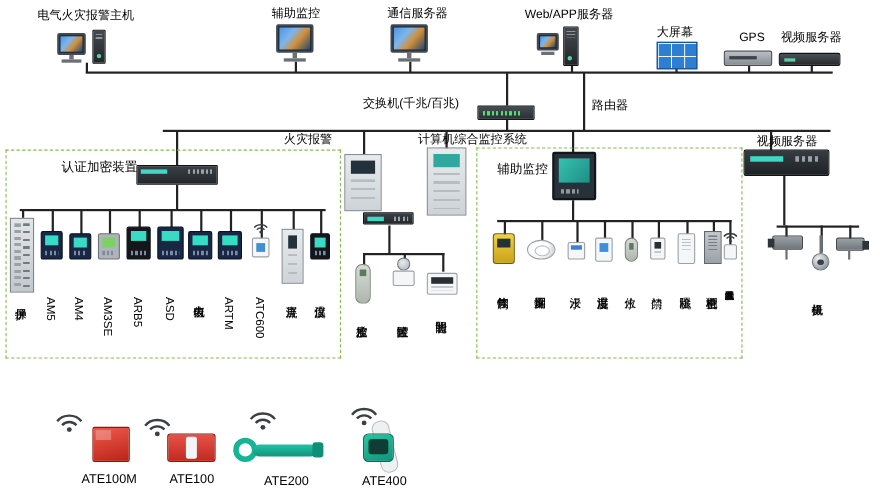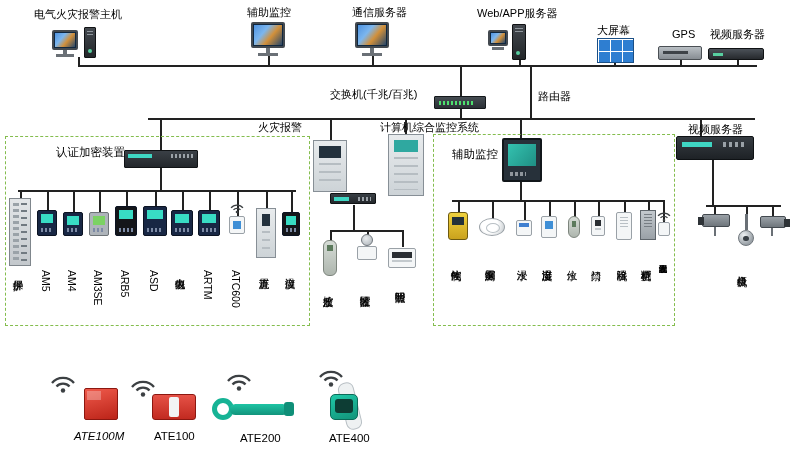--- a/index.html
+++ b/index.html
@@ -281,21 +281,21 @@
   <div class="vlbl" style="left:737px;top:268px;">摄像机</div>
 
   <div class="ic" style="left:50px;top:374px;width:26px;height:20px;">
     <svg width="26" height="20" viewBox="0 0 26 20">
         <path d="M2 9 A 13 11 0 0 1 24 9" fill="none" stroke="#3c4043" stroke-width="2.2"></path>
         <path d="M6.5 12.5 A 8 7 0 0 1 19.5 12.5" fill="none" stroke="#3c4043" stroke-width="2.2"></path>
         <circle cx="13" cy="16.5" r="2.2" fill="#3c4043"></circle>
       </svg>
   </div>
   <div class="ic cube3d" style="left:84px;top:388px;width:34px;height:32px;"></div>
-  <div class="lbl big" style="left:74px;top:430px;font-style:italic;">ATE100M</div>
+  <div class="lbl big" style="left:74px;top:430px;">ATE100M</div>
 
   <div class="ic" style="left:130px;top:378px;width:26px;height:20px;">
     <svg width="26" height="20" viewBox="0 0 26 20">
         <path d="M2 9 A 13 11 0 0 1 24 9" fill="none" stroke="#3c4043" stroke-width="2.2"></path>
         <path d="M6.5 12.5 A 8 7 0 0 1 19.5 12.5" fill="none" stroke="#3c4043" stroke-width="2.2"></path>
         <circle cx="13" cy="16.5" r="2.2" fill="#3c4043"></circle>
       </svg>
   </div>
   <div class="ic ate100" style="left:152px;top:394px;width:44px;height:26px;"></div>
   <div class="lbl big" style="left:154px;top:430px;">ATE100</div>

